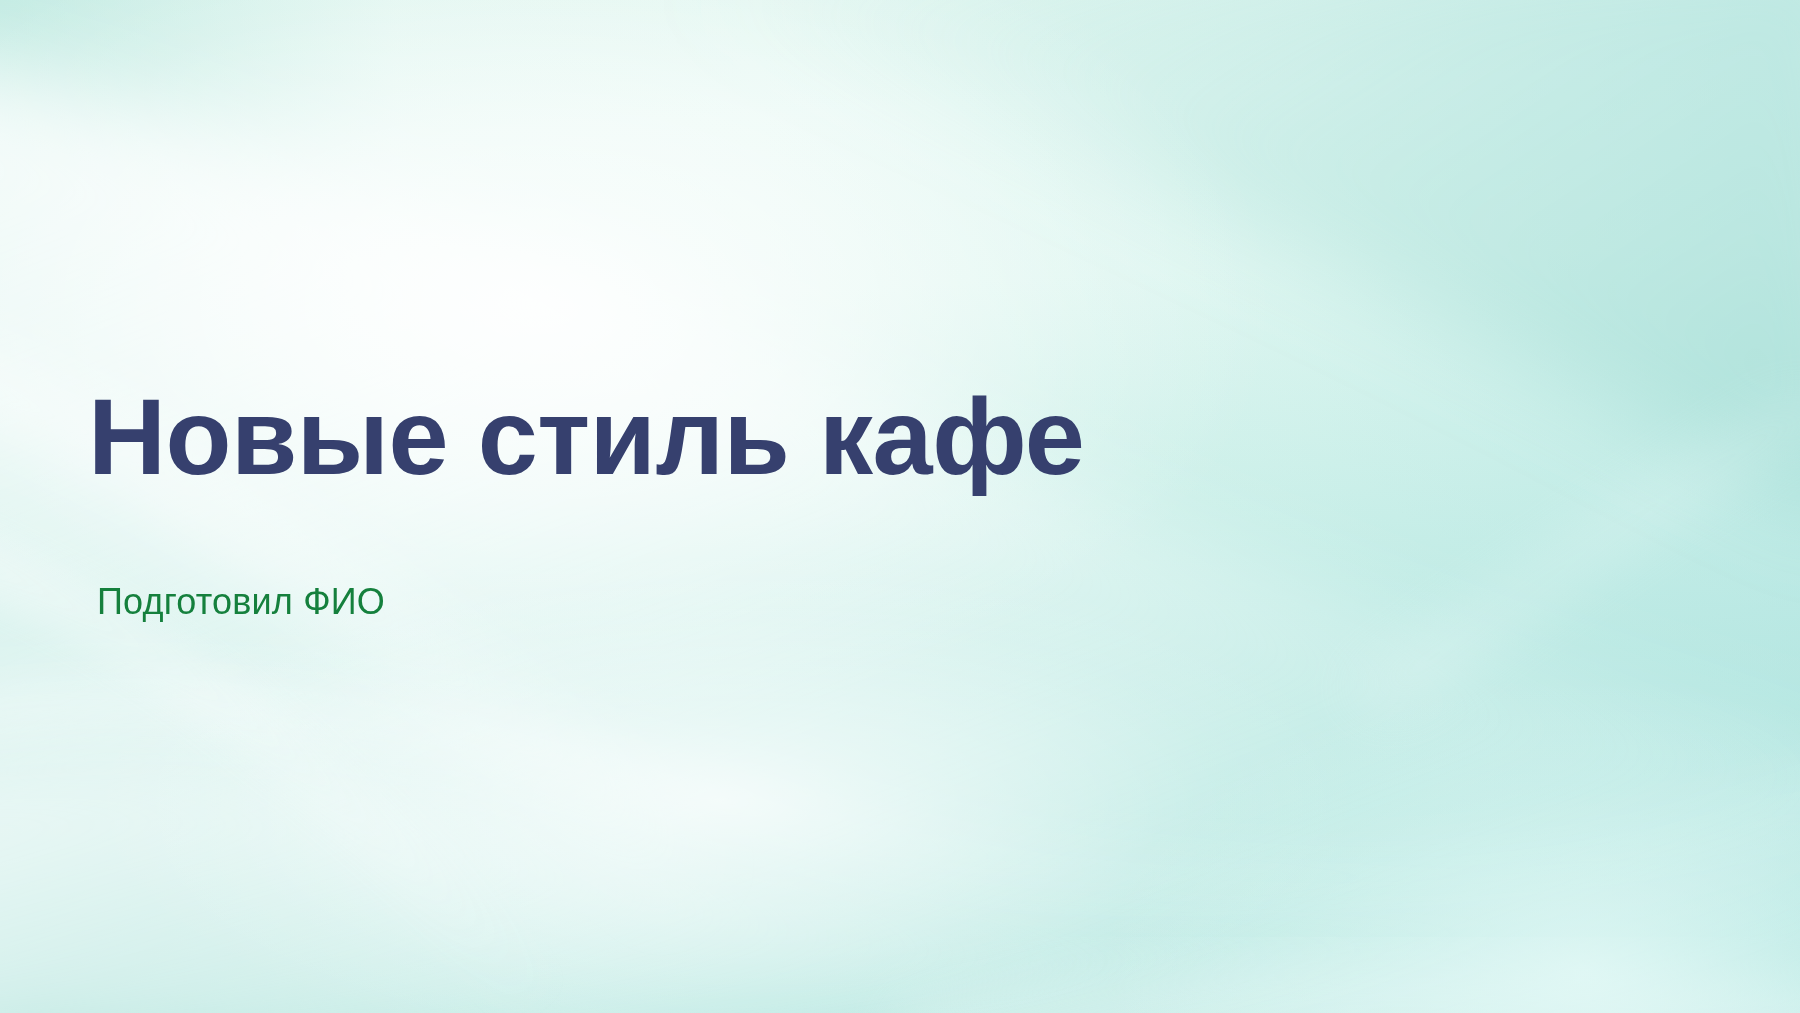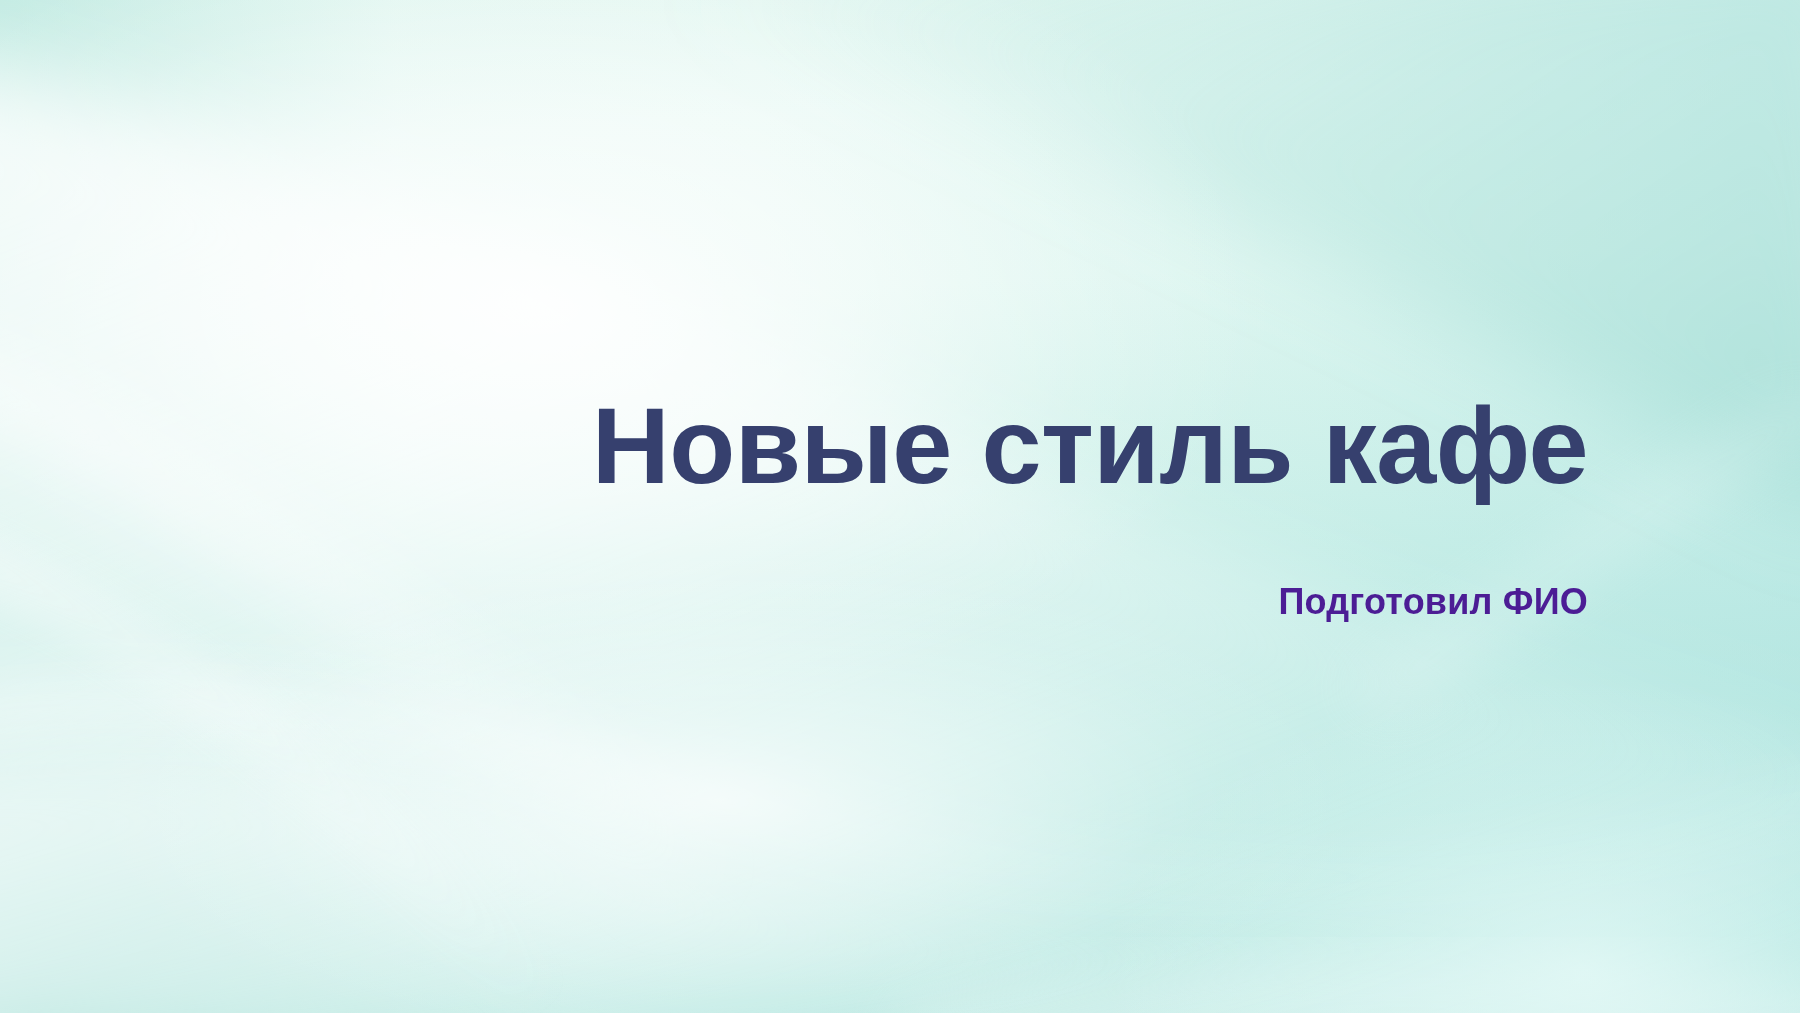--- a/index.html
+++ b/index.html
@@ -11,21 +11,20 @@
 
   #slide {
     position: relative;
     width: 1800px;
     height: 1013px;
     overflow: hidden;
     font-family: "Liberation Sans", "DejaVu Sans", sans-serif;
     
     background-color: #BEEBE3;
     isolation: isolate;
-    text-align: right;
   }
 
   
   .bg-layer {
     position: absolute;
     inset: 0;
     pointer-events: none;
   }
 
   
@@ -122,27 +121,27 @@
     margin: 0;
     font-size: 108px;
     line-height: 1.04;
     font-weight: 700;
     letter-spacing: -0.5px;
     color: #36406E;
     white-space: nowrap;
   }
 
   .subtitle {
-    margin: 0;
+    margin: 9px;
     padding-top: 78px;
     font-size: 36px;
     line-height: 1.2;
-    font-weight: 700;
+    font-weight: 400;
     letter-spacing: 0.2px;
-    color: #4c1d95;
+    color: #15803d;
     white-space: nowrap;
   }
 </style>
 </head>
 <body>
 
 <div id="slide">
 
   <div class="bg-layer bg-base"></div>
   <div class="bg-layer bg-htint"></div>

